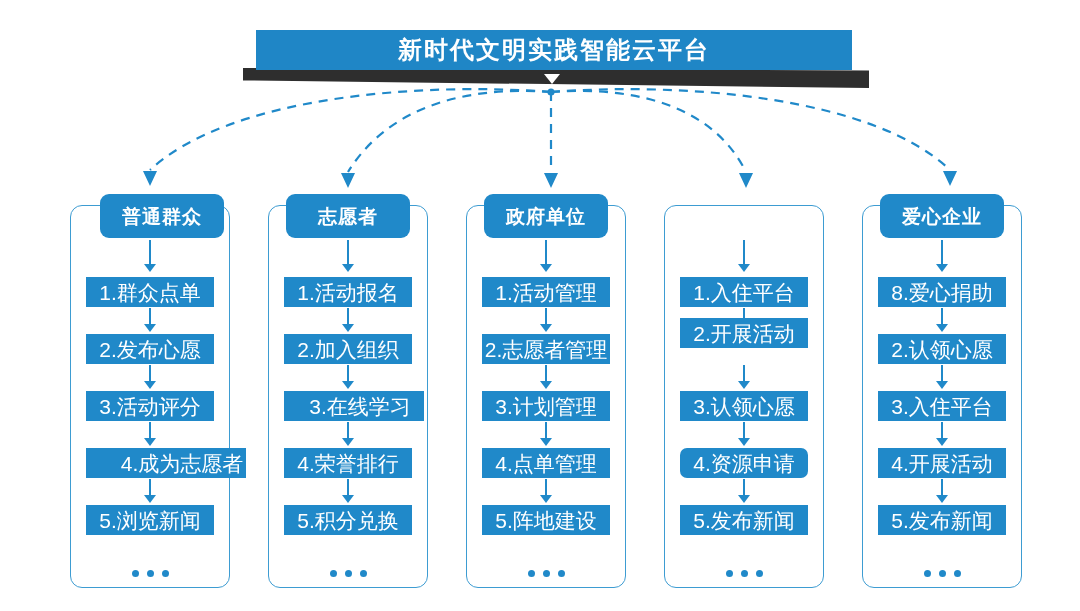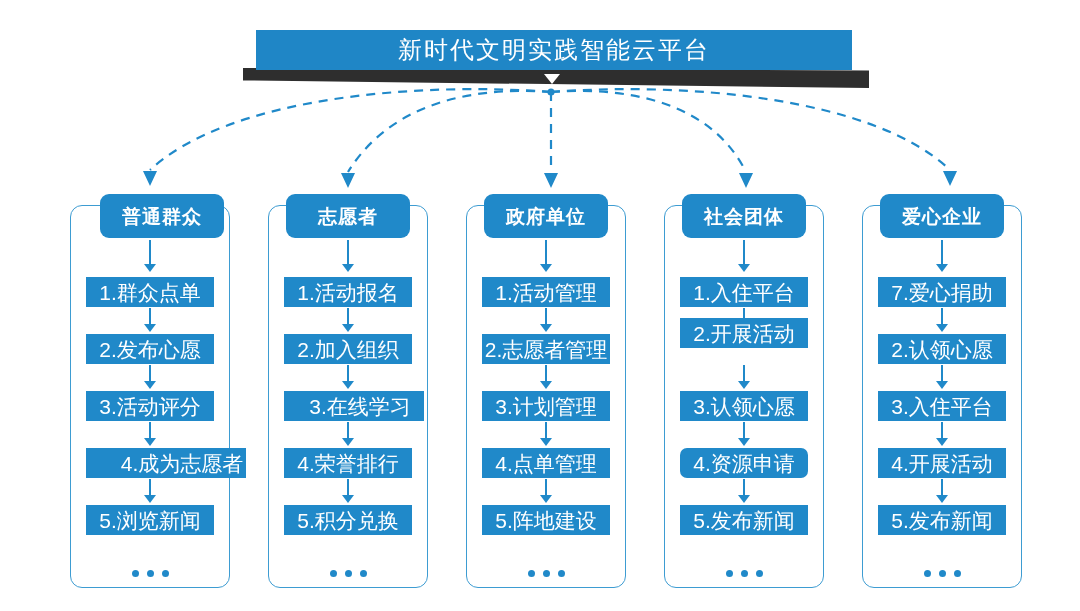--- a/index.html
+++ b/index.html
@@ -23,21 +23,21 @@
   .title-bar{
     position:absolute;
     left:256px;top:30px;width:596px;height:40px;
     background:#1f86c6;
     z-index:3;
     display:flex;align-items:center;justify-content:center;
   }
   .title-bar .t{
     color:#ffffff;
     font-size:24px;
-    font-weight:normal;
+    font-weight:bold;
     letter-spacing:2px;
     line-height:1;
   }
   .hub-chevron{
     position:absolute;
     left:544px;top:74px;
     width:0;height:0;
     border-left:8px solid transparent;
     border-right:8px solid transparent;
     border-top:10px solid #ffffff;
@@ -183,23 +183,20 @@
 
   <div class="col-head c0">
     <span class="h">普通群众</span>
   </div>
   <div class="col-head c1">
     <span class="h">志愿者</span>
   </div>
   <div class="col-head c2">
     <span class="h">政府单位</span>
   </div>
-  <div class="col-head c3">
-    <span class="h">社会团体</span>
-  </div>
   <div class="col-head c4">
     <span class="h">爱心企业</span>
   </div>
 
   <div class="head-stem c0"></div>
   <div class="head-arrow c0"></div>
   <div class="head-stem c1"></div>
   <div class="head-arrow c1"></div>
   <div class="head-stem c2"></div>
   <div class="head-arrow c2"></div>
@@ -299,21 +296,21 @@
       <div class="item-arrow" style="left: 743px; top: 479px;"></div>
       <div class="item" style="left: 680px; top: 505px;">
         <span class="lbl">5.发布新闻</span>
       </div>
       <div class="dots" title="• • •" style="left: 680px; top: 570px;">
         <span></span>
         <span></span>
         <span></span>
       </div>
       <div class="item" style="left: 878px; top: 277px;">
-        <span class="lbl">7.爱心捐助</span>
+        <span class="lbl">8.爱心捐助</span>
       </div>
       <div class="item-arrow" style="left: 941px; top: 308px;"></div>
       <div class="item" style="left: 878px; top: 334px;">
         <span class="lbl">2.认领心愿</span>
       </div>
       <div class="item-arrow" style="left: 941px; top: 365px;"></div>
       <div class="item" style="left: 878px; top: 391px;">
         <span class="lbl">3.入住平台</span>
       </div>
       <div class="item-arrow" style="left: 941px; top: 422px;"></div>

